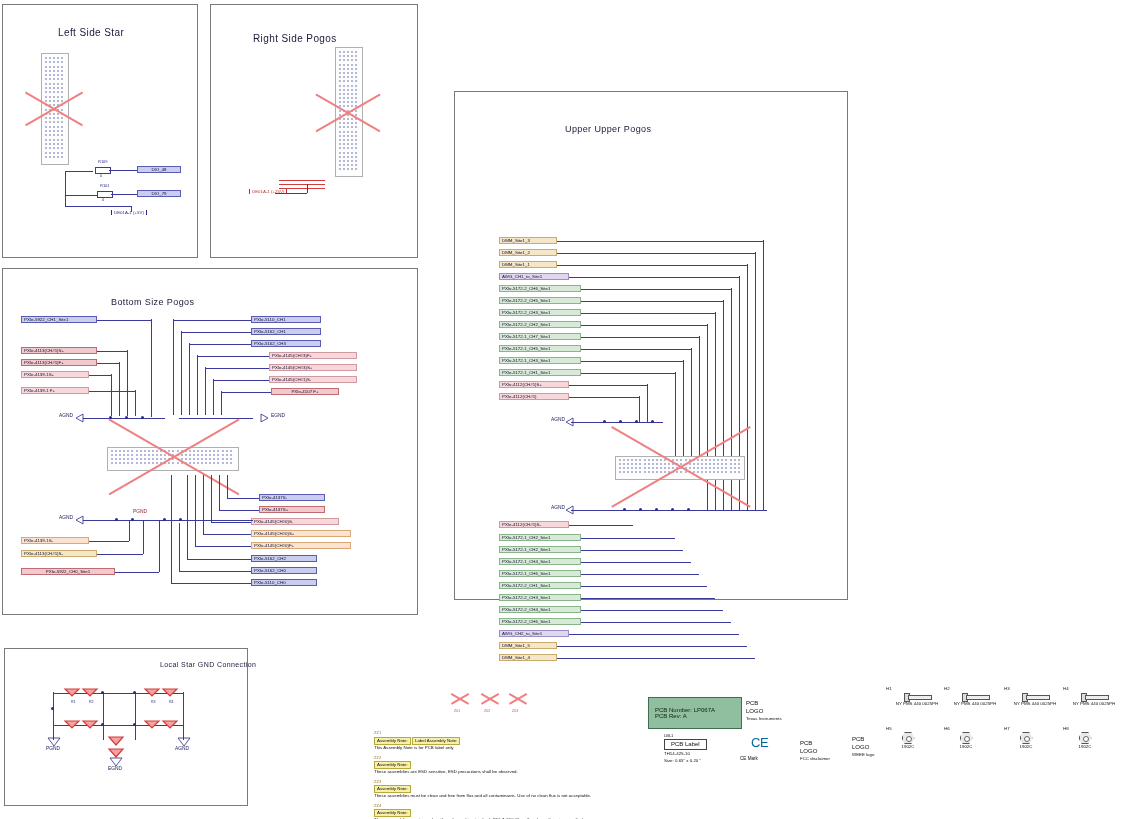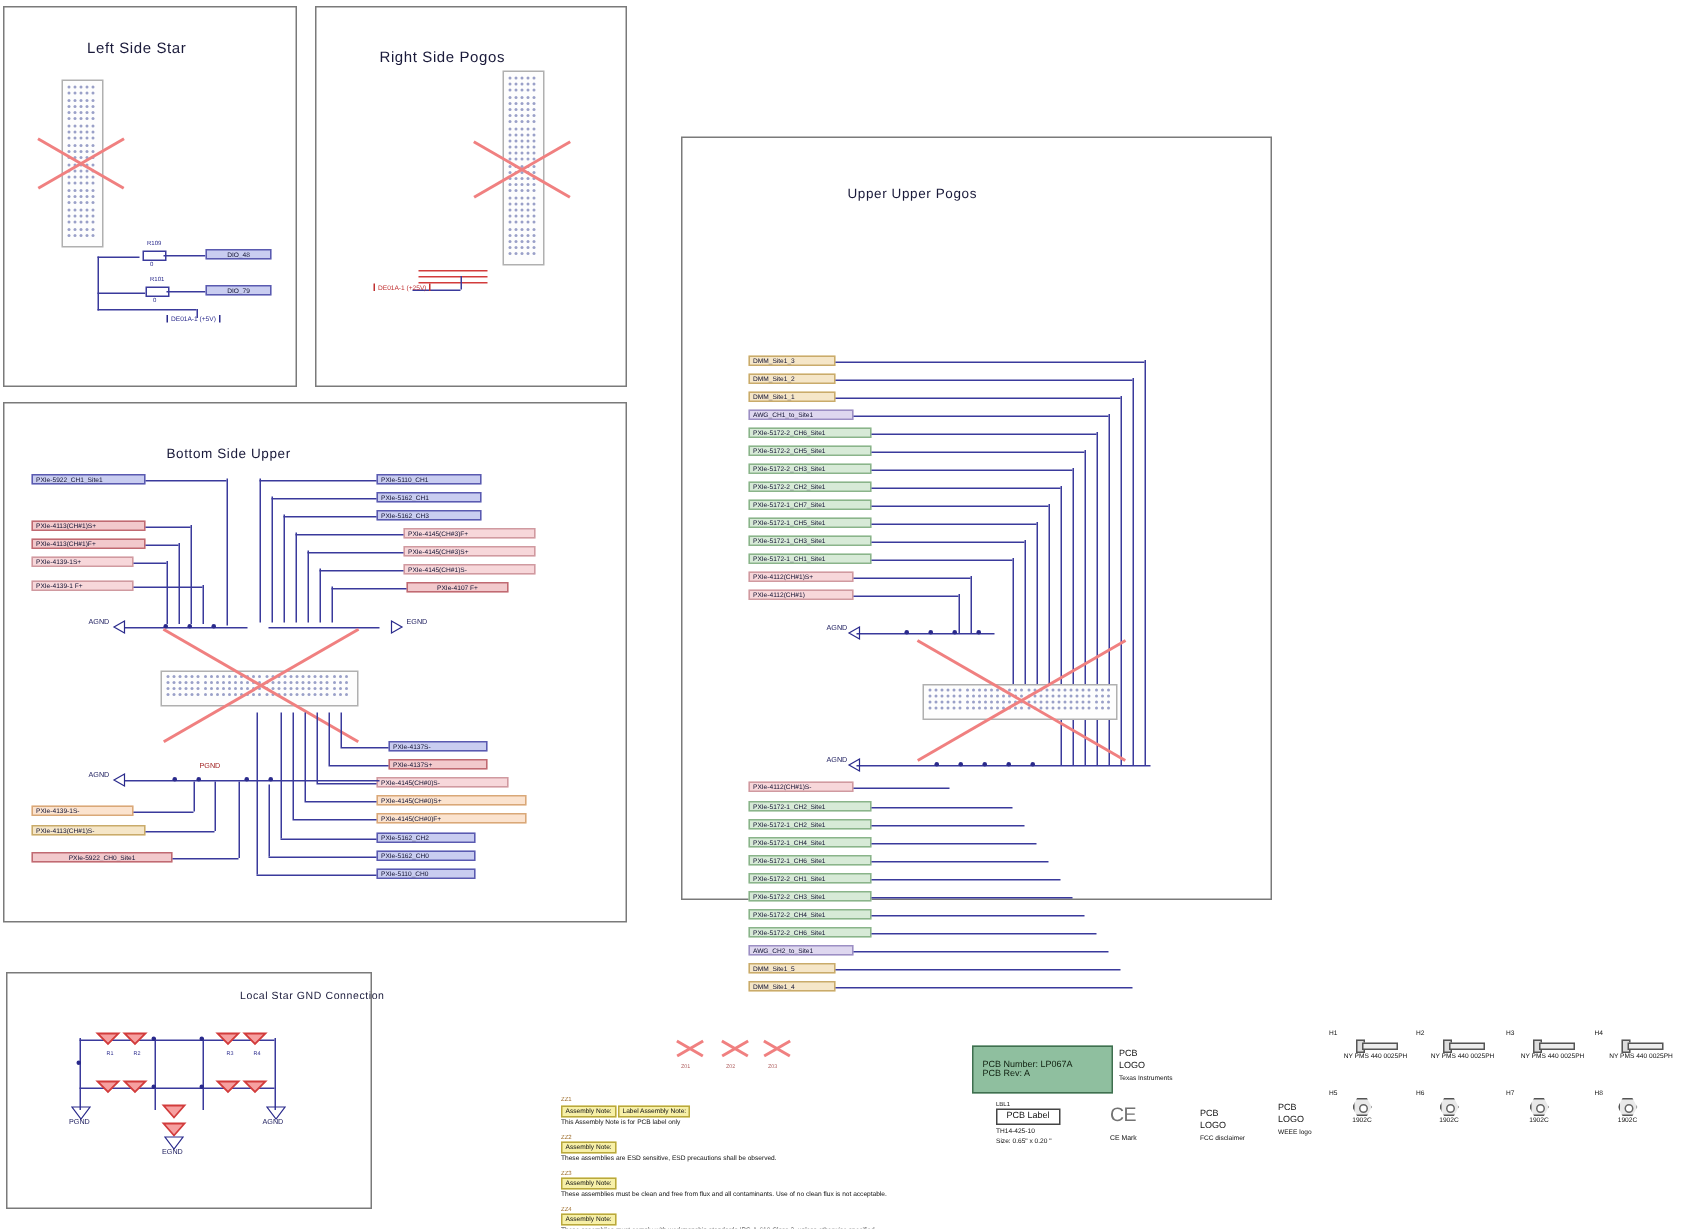--- a/index.html
+++ b/index.html
@@ -40,21 +40,21 @@
   .logo{position:absolute;font-size:6px;color:#101010;line-height:7.5px;}
   .logo small{font-size:4.4px;}
   .hwitem{position:absolute;text-align:center;font-size:4.4px;color:#101010;line-height:6px;}
   .hex{width:11px;height:10px;margin:0 auto;background:#e9e9e9;border:0.8px solid #555;
        clip-path:polygon(25% 0,75% 0,100% 50%,75% 100%,25% 100%,0 50%);position:relative;}
   .hex:after{content:"";position:absolute;left:3px;top:2.7px;width:4.5px;height:4.5px;border-radius:50%;
        background:#fff;border:0.8px solid #666;}
   .scr{width:26px;height:9px;margin:0 auto;position:relative;}
   .scr .head{position:absolute;left:0;top:1px;width:4px;height:7px;background:#ddd;border:0.8px solid #555;}
   .scr .body{position:absolute;left:4px;top:3px;width:22px;height:3px;background:#eee;border:0.8px solid #555;}
-  .ce{position:absolute;font-size:13px;color:#737373;letter-spacing:-2px;}
+  .ce{position:absolute;font-size:13px;color:#0369a1;letter-spacing:-2px;margin-left:11px;}
   .res{position:absolute;border:0.7px solid #3a3a9c;background:#fff;}
   svg{overflow:visible;}
 </style>
 </head>
 <body>
 
 <div class="panel" style="left:2px;top:4px;width:196px;height:254px;">
   <div class="panel-title" style="left:55px;top:22px;">Left Side Star</div>
 
   <div class="connector" style="left:38px;top:48px;width:26px;height:110px;"></div>
@@ -578,21 +578,21 @@
   <div class="wire wire-h" style="left:126px;top:493.5px;width:126px;"></div>
   <div class="wire wire-h" style="left:126px;top:505.5px;width:134px;"></div>
   <div class="wire wire-h" style="left:126px;top:517.5px;width:142px;"></div>
   <div class="wire wire-h" style="left:126px;top:529.5px;width:150px;"></div>
   <div class="wire wire-h" style="left:114px;top:541.5px;width:170px;"></div>
   <div class="wire wire-h" style="left:102px;top:553.5px;width:190px;"></div>
   <div class="wire wire-h" style="left:102px;top:565.5px;width:198px;"></div>
 </div>
 
 <div class="panel" style="left:2px;top:268px;width:416px;height:347px;">
-  <div class="panel-title" style="left:108px;top:28px;font-size:9px;">Bottom Side Upper</div>
+  <div class="panel-title" style="left:108px;top:28px;font-size:9px;">Bottom Size Pogos</div>
 
   <div class="netlabel lbl-blue" style="left:18px;top:47px;width:76px;">PXIe-5922_CH1_Site1</div>
   <div class="netlabel lbl-pink" style="left:18px;top:78px;width:76px;">PXIe-4113(CH#1)S+</div>
   <div class="netlabel lbl-pink" style="left:18px;top:90px;width:76px;">PXIe-4113(CH#1)F+</div>
   <div class="netlabel lbl-rose" style="left:18px;top:102px;width:68px;">PXIe-4139-1S+</div>
   <div class="netlabel lbl-rose" style="left:18px;top:118px;width:68px;">PXIe-4139-1 F+</div>
   <div class="netlabel lbl-peach" style="left:18px;top:268px;width:68px;">PXIe-4139-1S-</div>
   <div class="netlabel lbl-tan" style="left:18px;top:281px;width:76px;">PXIe-4113(CH#1)S-</div>
   <div class="netlabel lbl-pink" style="left:18px;top:299px;width:94px;justify-content:center;">PXIe-5922_CH0_Site1</div>
 

